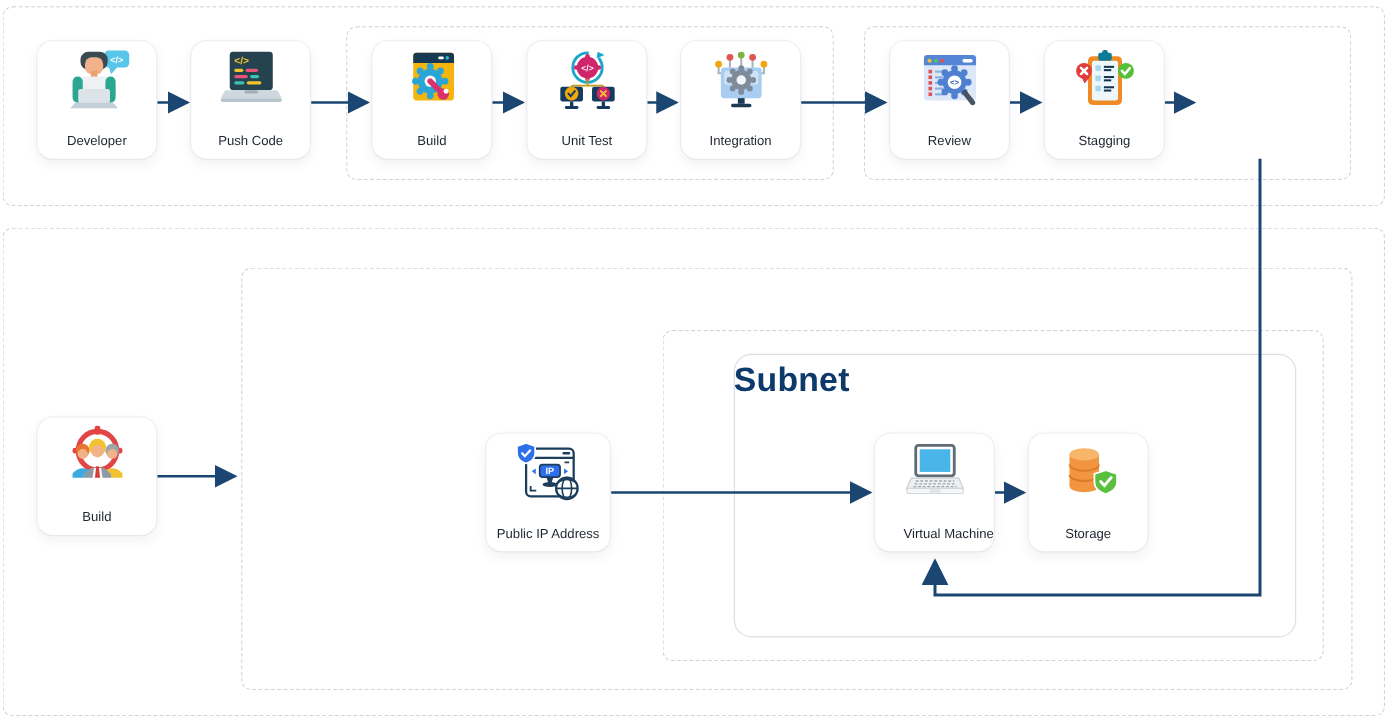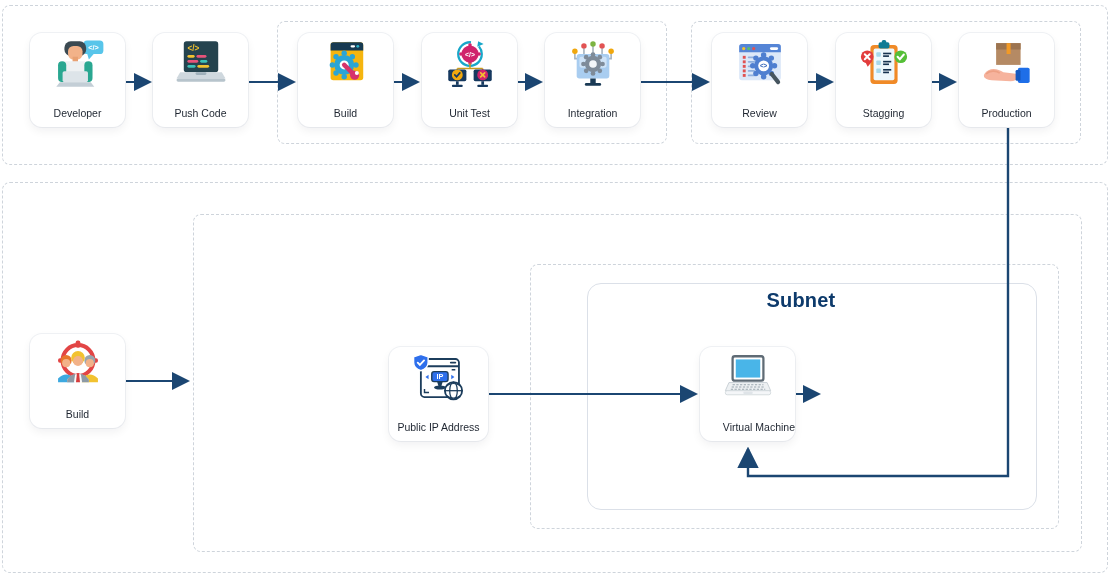--- a/index.html
+++ b/index.html
@@ -3,22 +3,22 @@
 <meta charset="utf-8">
 <style>
   html,body{margin:0;padding:0;background:#fff;}
   .canvas{
     position:relative;width:1110px;height:577px;background:#ffffff;
     font-family:"Liberation Sans", sans-serif;overflow:hidden;
   }
   .dashed{position:absolute;border:1.5px dashed #ced4db;border-radius:8px;background:transparent;}
   .solid-box{position:absolute;border:1.6px solid #dbe0e8;border-radius:14px;background:transparent;}
   .subnet-title{
-    position:absolute;top:289px;left:587px;width:428px;text-align:center;
-    font-size:20px;font-weight:800;color:#0d3a6b;letter-spacing:.2px;
+    position:absolute;top:289px;left:587px;width:428px;text-align:left;
+    font-size:27px;font-weight:800;color:#0d3a6b;letter-spacing:.2px;
   }
   .card{
     position:absolute;width:95px;height:94px;background:#ffffff;border-radius:12px;
     box-shadow:0 4px 10px rgba(15,23,42,.06),0 0 0 1px #f1f3f6;
     display:flex;flex-direction:column;align-items:center;justify-content:flex-end;
   }
   .card .icon{position:absolute;top:5px;left:0;right:0;display:flex;justify-content:center;}
   .card .label{
     margin-bottom:8px;font-size:10.5px;font-weight:400;color:#1e2530;
     text-align:center;white-space:nowrap;
@@ -248,34 +248,20 @@
         <polygon points="11,25 19,25 14,31" fill="#e23c3c"></polygon>
         <circle cx="13.5" cy="20" r="7" fill="#e23c3c"></circle>
         <path d="M10.8 17.3 l5.4 5.4 M16.2 17.3 l-5.4 5.4" stroke="#fff" stroke-width="2.2" stroke-linecap="round"></path>
         <circle cx="50.5" cy="20" r="7" fill="#55bf37"></circle>
         <path d="M47 20 l2.5 2.7 4.4-5.2" stroke="#fff" stroke-width="2.2" fill="none" stroke-linecap="round"></path>
       </svg>
     </div>
     <div class="label">Stagging</div>
   </div>
 
-  <div class="card" style="left:959px;top:33px;">
-    <div class="icon">
-      <svg viewBox="0 0 64 56" width="58" height="52">
-        <rect x="20" y="5" width="27" height="24" fill="#b58a64"></rect>
-        <rect x="20" y="5" width="27" height="7" fill="#9c7450"></rect>
-        <rect x="31.5" y="5" width="4.5" height="12" fill="#f29a27"></rect>
-        <path d="M7 39 C12 31 22 33 28 37 L44 39 C47 42 44 47 36 47 L15 46 C9 45 5 43 7 39 Z" fill="#f6b39d"></path>
-        <path d="M9 39 C13 35 20 35 24 38" stroke="#eda084" stroke-width="1.8" fill="none"></path>
-        <rect x="44" y="32" width="13" height="17" rx="2" fill="#1e6ee8"></rect>
-        <rect x="41.5" y="34.5" width="5.5" height="12" rx="1.5" fill="#1659c0"></rect>
-      </svg>
-    </div>
-    <div class="label">Production</div>
-  </div>
 
   <div class="card" style="left:30px;top:334px;">
     <div class="icon">
       <svg viewBox="0 0 64 56" width="58" height="52">
         <circle cx="32" cy="23" r="17" fill="none" stroke="#e24545" stroke-width="4.5"></circle>
         <g fill="#e24545">
           <rect x="29.5" y="1" width="5" height="8" rx="2"></rect>
             <rect x="29.5" y="37" width="5" height="8" rx="2"></rect>
           <rect x="10" y="20.5" width="8" height="5" rx="2"></rect>
             <rect x="46" y="20.5" width="8" height="5" rx="2"></rect>
@@ -329,14 +315,27 @@
         <rect x="18.5" y="7.5" width="27" height="20" fill="#49b5e8"></rect>
         <polygon points="11,33 53,33 57,42 7,42" fill="#eef1f3" stroke="#c6cdd3" stroke-width="1"></polygon>
         <path d="M15 35.5 h34 M14 38 h36 M13 40.5 h38" stroke="#9aa6af" stroke-width="1.2" stroke-dasharray="2.5 1.6" fill="none"></path>
         <rect x="7" y="42" width="50" height="4.5" rx="2" fill="#f4f6f8" stroke="#d3d9dd" stroke-width="1"></rect>
         <rect x="27" y="42.8" width="10" height="3" rx="1" fill="#dfe4e8"></rect>
       </svg>
     </div>
     <div class="label">Virtual Machine</div>
   </div>
 
+  <div class="card" style="left:823px;top:347px;">
+    <div class="icon">
+      <svg viewBox="0 0 64 56" width="58" height="52">
+        <rect x="15" y="12" width="26" height="28" fill="#f2953f"></rect>
+        <ellipse cx="28" cy="40" rx="13" ry="5.5" fill="#f2953f"></ellipse>
+        <path d="M15 21 a13 5.5 0 0 0 26 0 M15 30 a13 5.5 0 0 0 26 0" stroke="#d97b28" stroke-width="1.6" fill="none"></path>
+        <ellipse cx="28" cy="12" rx="13" ry="5.5" fill="#f8b66b"></ellipse>
+        <path d="M47 26 l10 3.2 v7.5 q0 7 -10 10.5 q-10 -3.5 -10 -10.5 v-7.5 Z" fill="#5bbf3e" stroke="#fff" stroke-width="1.6"></path>
+        <path d="M42.5 36 l3.3 3.5 6-7" stroke="#fff" stroke-width="2.6" fill="none" stroke-linecap="round"></path>
+      </svg>
+    </div>
+    <div class="label">Storage</div>
+  </div>
 
 </div>
 
 </body></html>

